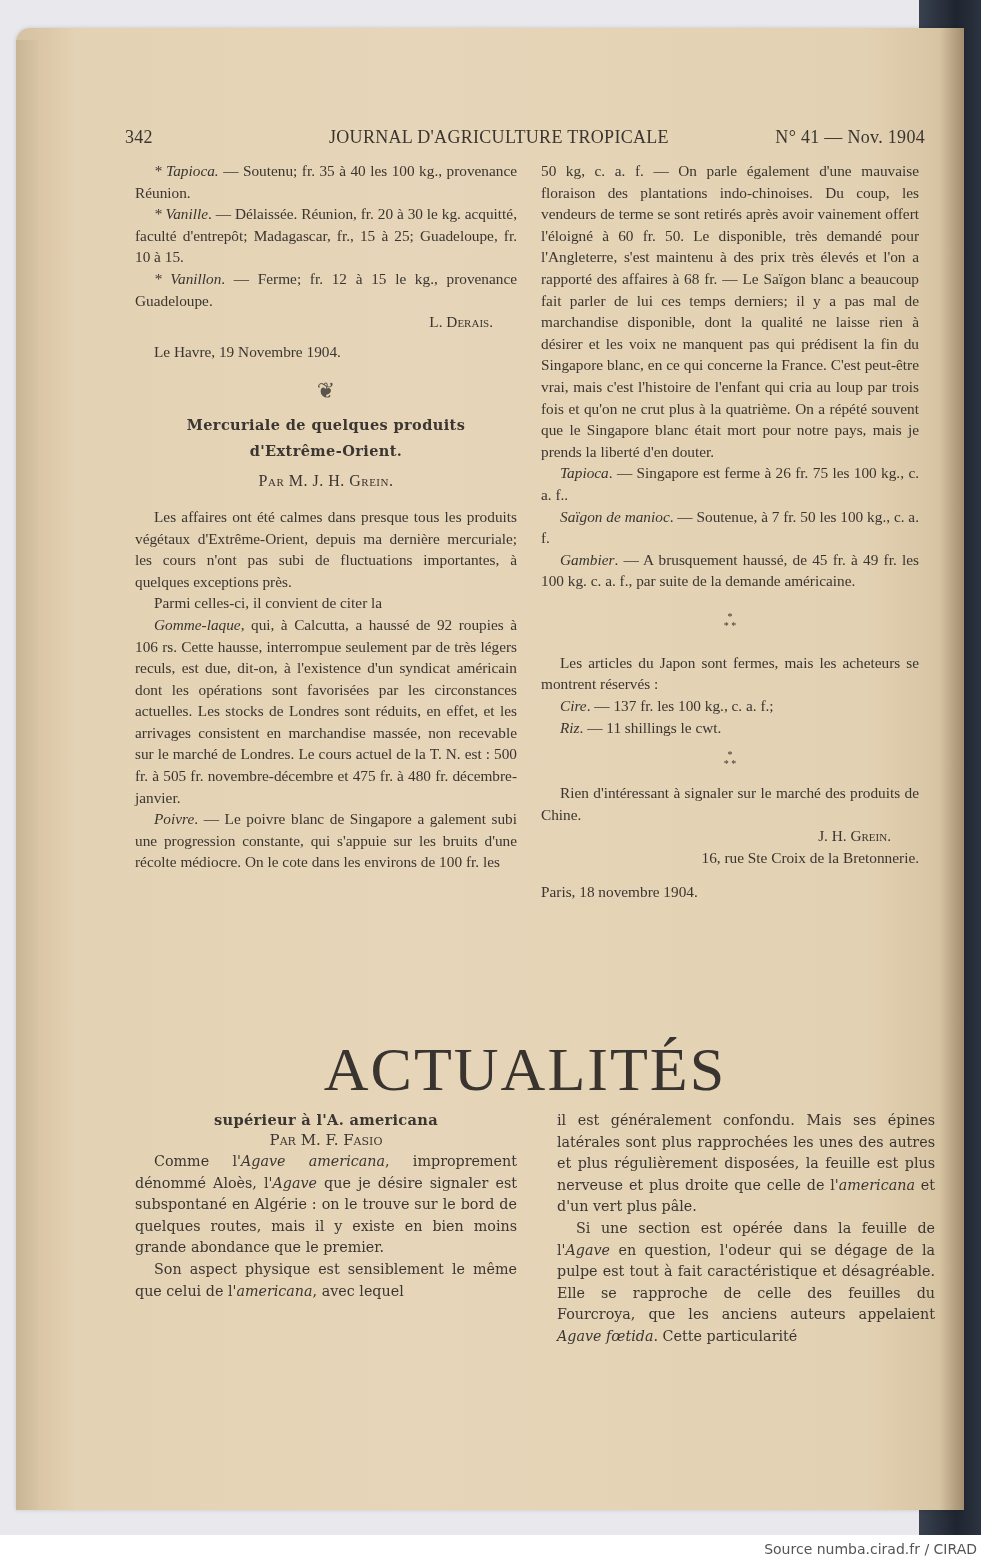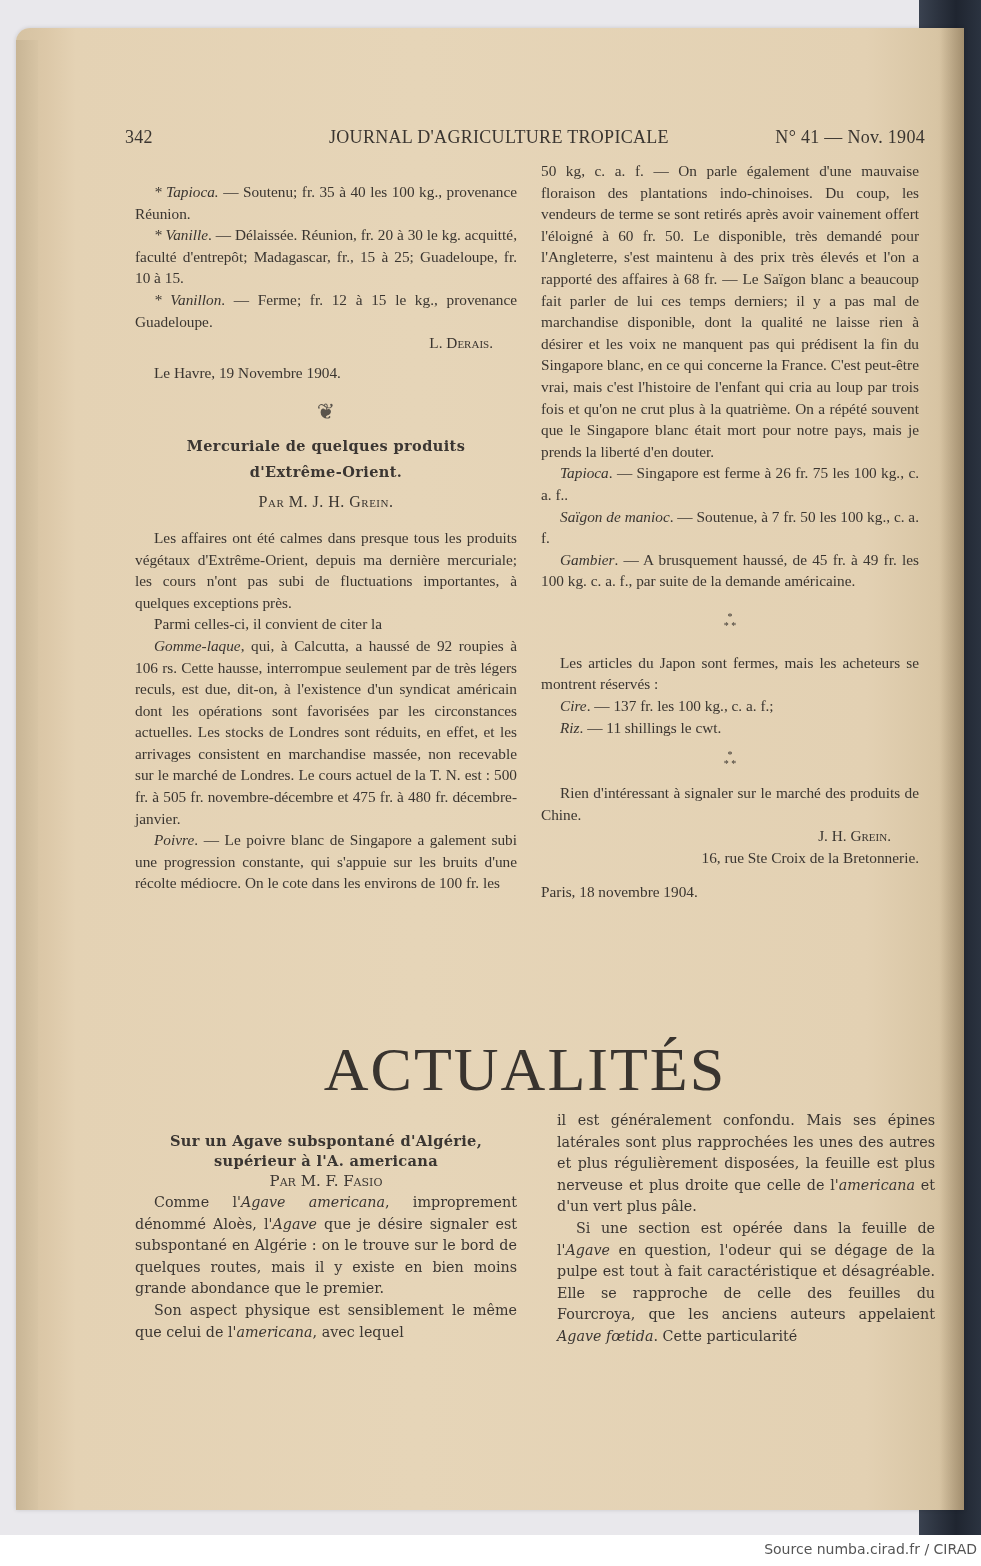--- a/index.html
+++ b/index.html
@@ -34,21 +34,21 @@
   .header {
     position: absolute; top: 127px; left: 125px; width: 800px; height: 26px;
     font-size: 18px; letter-spacing: 0.3px;
   }
   .header .pnum { position: absolute; left: 0; top: 0; }
   .header .jtitle { position: absolute; left: 204px; top: 0; }
   .header .issue { position: absolute; right: 0; top: 0; }
 
   .col { position: absolute; font-size: 15.3px; line-height: 21.6px; text-align: justify; }
   .col p { margin: 0; }
-  .left { left: 135px; width: 382px; margin-top: 21px; }
+  .left { left: 135px; width: 382px; }
   .right { left: 541px; width: 378px; }
   .indent { text-indent: 19px; }
   .center { text-align: center; }
   .rightalign { text-align: right; }
   i { font-style: italic; }
   .sc { font-variant: small-caps; }
 
   .h-merc {
     font-family: "DejaVu Serif", serif; font-weight: bold; font-size: 14.5px;
     text-align: center; line-height: 26px; letter-spacing: 0.4px; color: #3b3632;
@@ -118,21 +118,20 @@
   <p class="indent">Rien d'intéressant à signaler sur le marché des produits de Chine.</p>
   <p class="rightalign sc" style="padding-right:28px;">J. H. Grein.</p>
   <p class="rightalign">16, rue Ste Croix de la Bretonnerie.</p>
   <p style="margin-top:12px;">Paris, 18 novembre 1904.</p>
 </div>
 
 <div class="actualites">ACTUALITÉS</div>
 
 <div class="col left col2" style="top:1110px;">
   <div class="h-agave">
-    <div>Sur un Agave subspontané d'Algérie,</div>
     <div>supérieur à l'A. americana</div>
   </div>
   <p class="center sc" style="font-size:15px;line-height:21px;">Par M. F. Fasio</p>
   <p class="indent"><span>Comme l'</span><i>Agave americana</i><span>, improprement dénommé Aloès, l'</span><i>Agave</i><span> que je désire signaler est subspontané en Algérie : on le trouve sur le bord de quelques routes, mais il y existe en bien moins grande abondance que le premier.</span></p>
   <p class="indent"><span>Son aspect physique est sensiblement le même que celui de l'</span><i>americana</i><span>, avec lequel</span></p>
 </div>
 
 <div class="col right col2" style="top:1110px;margin-left:16px;">
   <p><span>il est généralement confondu. Mais ses épines latérales sont plus rapprochées les unes des autres et plus régulièrement disposées, la feuille est plus nerveuse et plus droite que celle de l'</span><i>americana</i><span> et d'un vert plus pâle.</span></p>
   <p class="indent"><span>Si une section est opérée dans la feuille de l'</span><i>Agave</i><span> en question, l'odeur qui se dégage de la pulpe est tout à fait caractéristique et désagréable. Elle se rapproche de celle des feuilles du Fourcroya, que les anciens auteurs appelaient </span><i>Agave fœtida</i><span>. Cette particularité</span></p>

